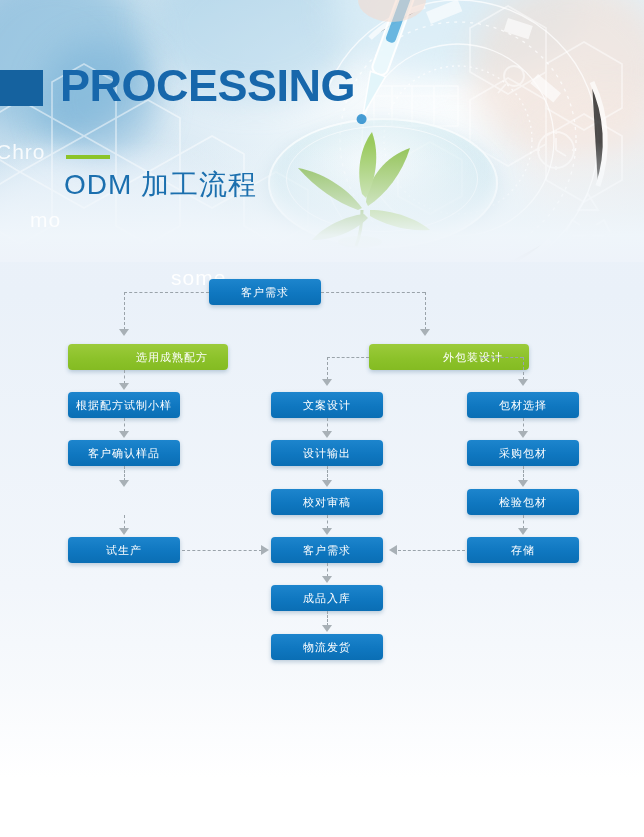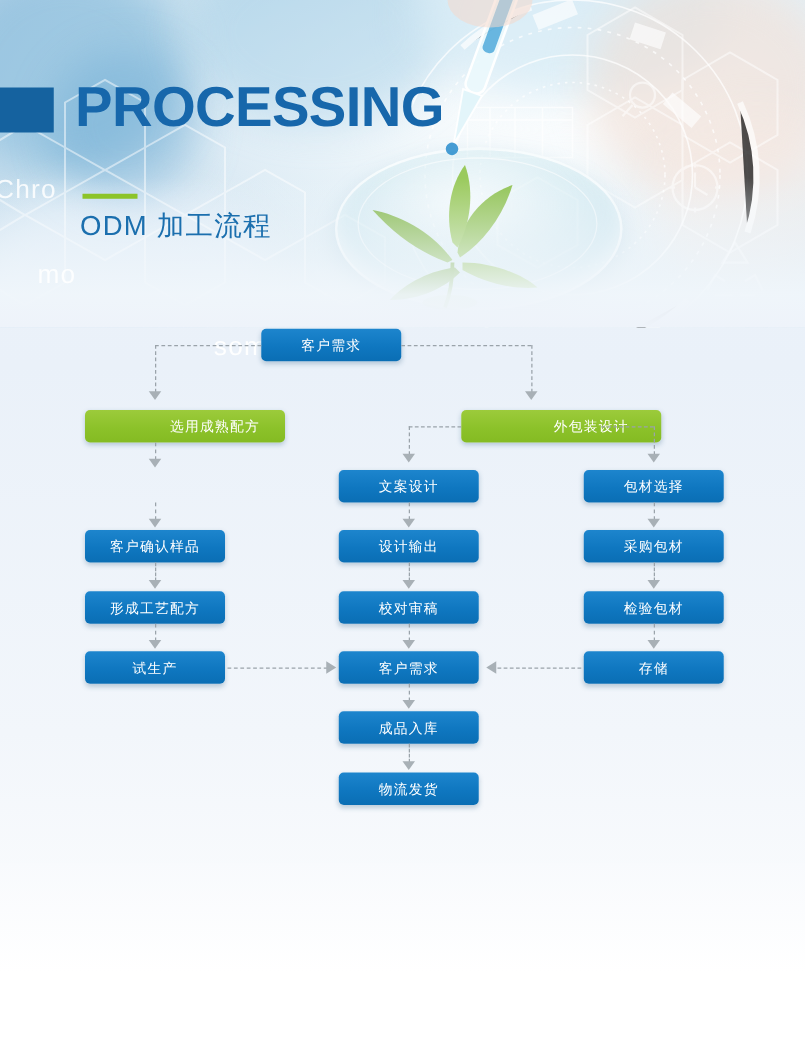--- a/index.html
+++ b/index.html
@@ -48,31 +48,31 @@
   .hero-fade{position:absolute;left:0;bottom:0;width:644px;height:120px;
     background:linear-gradient(180deg,rgba(240,246,251,0) 0%,rgba(240,246,251,.55) 45%,rgba(240,246,251,.95) 78%,#eef3fa 100%);}
 
   
   .accent-block{position:absolute;left:0;top:70px;width:43px;height:36px;background:#15629f;}
   .title{position:absolute;left:60px;top:63px;width:560px;
          font-size:45px;line-height:45px;font-weight:bold;color:#1767ab;
          letter-spacing:-0.5px;}
   .title .l2{display:block;margin-top:5px;}
   .green-rule{position:absolute;left:66px;top:155px;width:44px;height:4px;background:#8cc429;}
-  .subtitle{position:absolute;left:64px;top:166px;font-size:22px;color:#1b6fae;
+  .subtitle{position:absolute;left:64px;top:166px;font-size:28px;color:#1b6fae;
             font-weight:normal;letter-spacing:1px;}
 
   
   .ghost{position:absolute;color:rgba(255,255,255,.85);font-size:21px;letter-spacing:1px;}
   .g-chro{left:-4px;top:140px;}
   .g-mo{left:30px;top:208px;}
   .g-some{left:128px;top:266px;color:rgba(255,255,255,.95);margin-left:43px;}
 
   
-  .flow{position:absolute;left:0;top:254px;width:594px;height:440px;}
+  .flow{position:absolute;left:0;top:270px;width:594px;height:440px;}
   .node{position:absolute;height:26px;width:112px;border-radius:4px;
         display:flex;align-items:center;justify-content:center;
         font-size:11px;color:#ffffff;letter-spacing:1px;
         box-shadow:0 2px 4px rgba(40,90,130,.28);}
   .node.blue{background:linear-gradient(180deg,#1d85cd 0%,#0f77c0 55%,#0a6eb4 100%);}
   .node.green{background:linear-gradient(180deg,#9ccb3b 0%,#8cc22a 55%,#84bb22 100%);padding-left:48px;}
 
   
   .vline{position:absolute;width:0;border-left:1px dashed #9aa3aa;}
   .hline{position:absolute;height:0;border-top:1px dashed #9aa3aa;}
@@ -229,22 +229,22 @@
     <div class="node green" style="left:369px;top:74px;">外包装设计</div>
 
     <div class="hline" style="left:327px;top:87px;width:42px;"></div>
     <div class="vline" style="left:327px;top:87px;height:23px;"></div>
     <div class="arrow-d" style="left:322px;top:109px;"></div>
 
     <div class="hline" style="left:481px;top:87px;width:42px;"></div>
     <div class="vline" style="left:523px;top:87px;height:23px;"></div>
     <div class="arrow-d" style="left:518px;top:109px;"></div>
 
+    <div class="node blue" style="left:68px;top:122px;">根据配方试制小样</div>
     <div class="node blue" style="left:68px;top:170px;">客户确认样品</div>
-    <div class="node blue" style="left:68px;top:219px;">形成工艺配方</div>
     <div class="node blue" style="left:68px;top:267px;">试生产</div>
 
     <div class="vline" style="left:124px;top:100px;height:14px;"></div>
     <div class="arrow-d" style="left:119px;top:113px;"></div>
     <div class="vline" style="left:124px;top:148px;height:14px;"></div>
     <div class="arrow-d" style="left:119px;top:161px;"></div>
     <div class="vline" style="left:124px;top:196px;height:15px;"></div>
     <div class="arrow-d" style="left:119px;top:210px;"></div>
     <div class="vline" style="left:124px;top:245px;height:14px;"></div>
     <div class="arrow-d" style="left:119px;top:258px;"></div>

